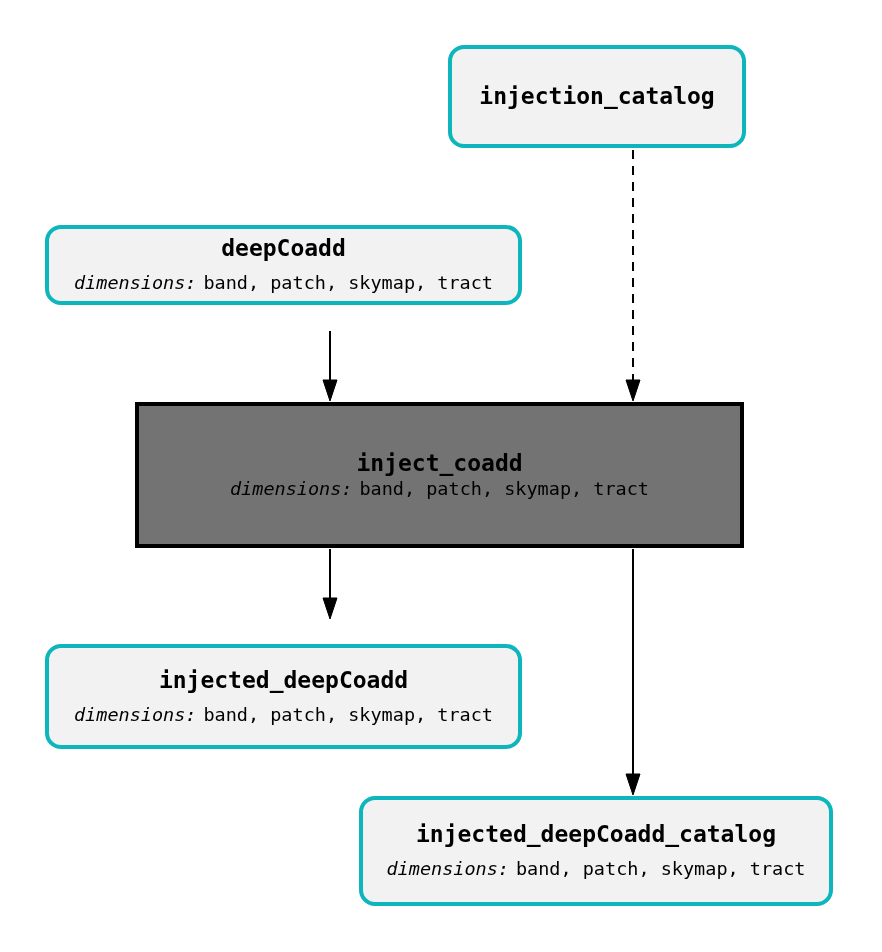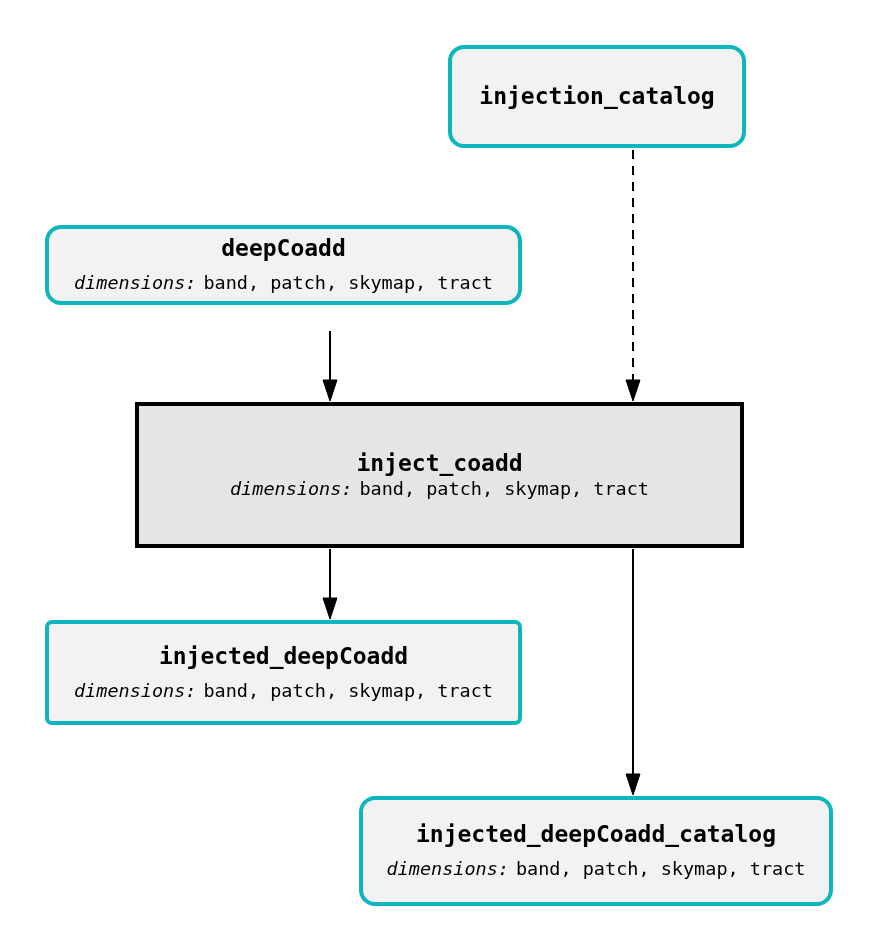--- a/index.html
+++ b/index.html
@@ -44,21 +44,21 @@
     text-align: center;
     color: #000000;
   }
   .node.dataset {
     background: #f2f2f2;
     border: 4px solid #0db5bc;
     border-radius: 16px;
     gap: 14px;
   }
   .node.task {
-    background: #e5e5e5;
+    background: #737373;
     border: 4px solid #000000;
     border-radius: 0;
     gap: 5px;
   }
   .node-title {
     font-weight: bold;
     font-size: 23px;
     line-height: 1;
     white-space: nowrap;
   }
@@ -68,21 +68,21 @@
     white-space: nowrap;
   }
   .dims-label {
     font-style: italic;
     margin-right: 0.62ch;
   }
   
   #node-injection-catalog        { left: 448px; top: 45px;  width: 298px; height: 103px; }
   #node-deepCoadd                { left: 45px;  top: 225px; width: 477px; height: 80px; }
   #node-inject-coadd             { left: 135px; top: 402px; width: 609px; height: 146px; }
-  #node-injected-deepCoadd       { left: 45px;  top: 620px; width: 477px; height: 105px; border-radius: 7px; }
+  #node-injected-deepCoadd       { left: 45px;  top: 644px; width: 477px; height: 105px; }
   #node-injected-deepCoadd-catalog { left: 359px; top: 796px; width: 474px; height: 110px; }
 </style>
 </head>
 <body>
 
 <div class="canvas">
 
   <svg class="edges" viewBox="0 0 882 952" aria-hidden="true">
 
     <g>

